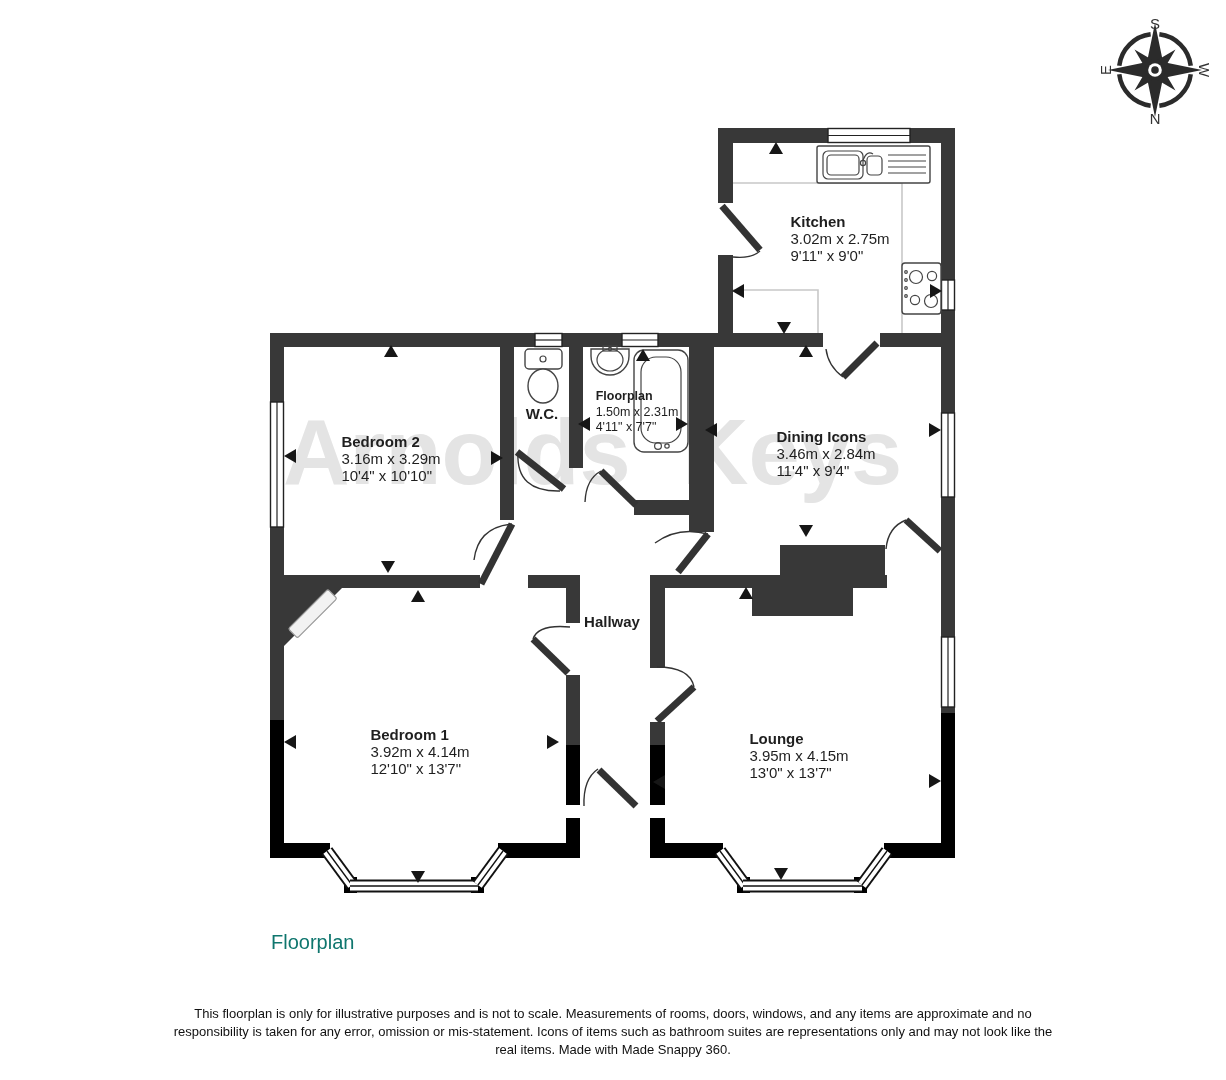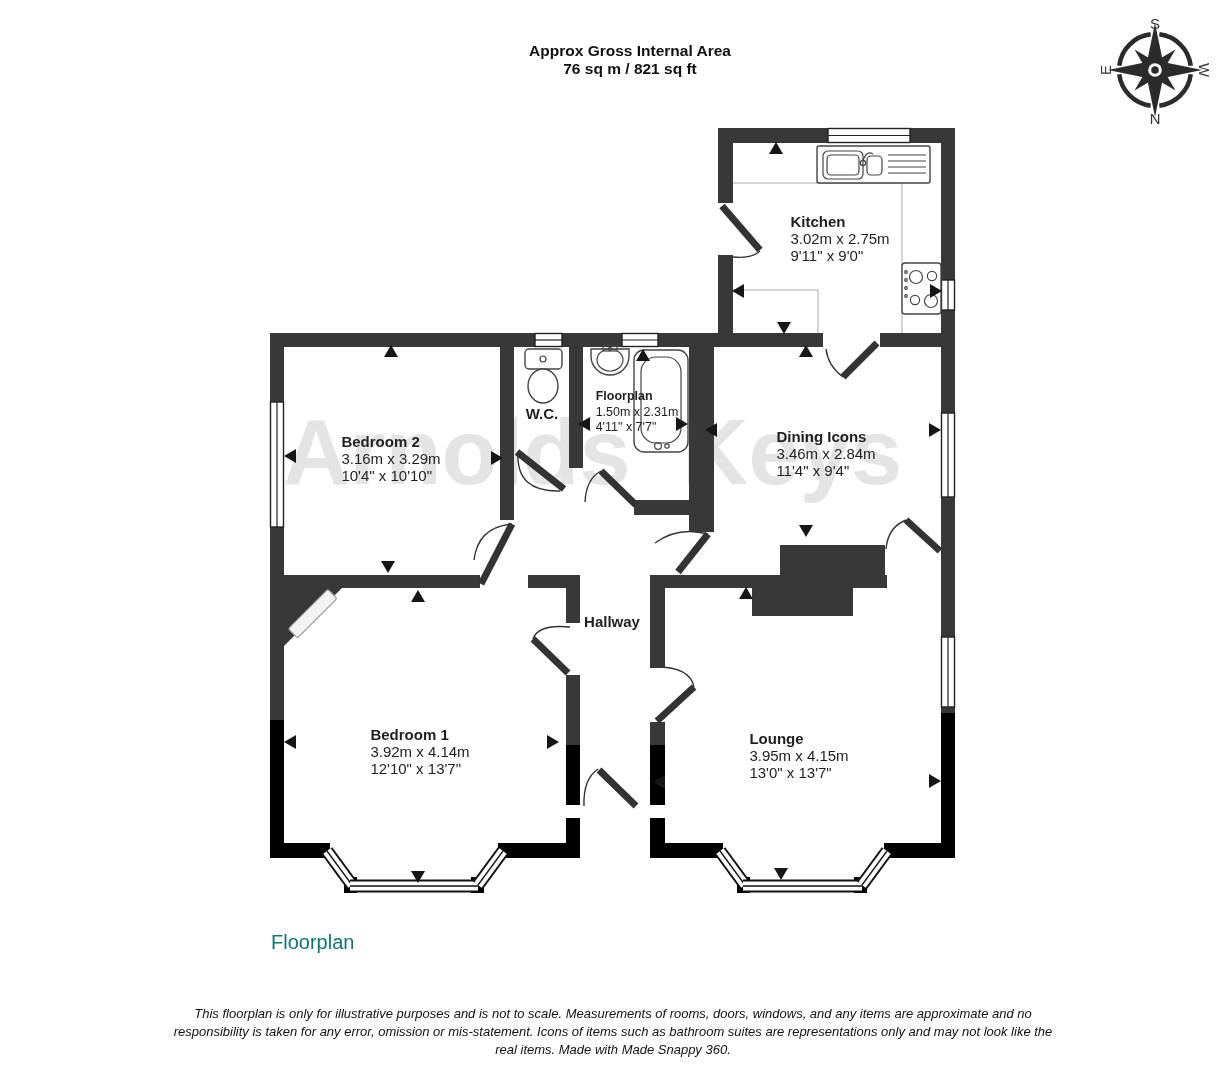--- a/index.html
+++ b/index.html
@@ -27,33 +27,29 @@
   .bw1{stroke:#111;stroke-width:13;}
   .bw2{stroke:#fff;stroke-width:9;}
   .bw3{stroke:#111;stroke-width:1.3;}
   
   .room-label{transform:translateX(-50%);text-align:left;font-size:15px;line-height:17px;
               color:#1f1f1f;z-index:3;white-space:nowrap;}
   .room-label .rname{font-weight:bold;}
   .room-label.small{font-size:12.5px;line-height:15.5px;}
   #caption{left:271px;top:931px;font-size:20px;color:#0f766e;z-index:3;}
   #disclaimer{left:173px;top:1005px;width:880px;text-align:center;font-size:13px;
-              line-height:18px;color:#111;z-index:3;font-style:italic;}
+              line-height:18px;color:#111;z-index:3;}
   #compass{left:1095px;top:8px;z-index:3;}
   #compass text{font-size:15px;fill:#333;}
 </style>
 </head>
 <body>
 
 <div id="canvas">
 
-  <div id="title" class="abs">
-    <div>Approx Gross Internal Area</div>
-    <div>76 sq m / 821 sq ft</div>
-  </div>
 
   <svg id="compass" class="abs" width="120" height="120" viewBox="0 0 120 120">
     <g transform="translate(60,62)">
       <circle r="36" fill="none" stroke="#2b2b2b" stroke-width="4.5" pathLength="360" stroke-dasharray="76 14" stroke-dashoffset="83"></circle>
       <path d="M 0 -47 L 8 -8 L 47 0 L 8 8 L 0 47 L -8 8 L -47 0 L -8 -8 Z" fill="#2b2b2b"></path>
       <path d="M 0 -29 L 6 -6 L 29 0 L 6 6 L 0 29 L -6 6 L -29 0 L -6 -6 Z" fill="#2b2b2b" transform="rotate(45)"></path>
       <circle r="10" fill="#2b2b2b"></circle>
       <circle r="6.8" fill="#fff"></circle>
       <circle r="3.8" fill="#2b2b2b"></circle>
       <text x="0" y="-41" text-anchor="middle">S</text>

